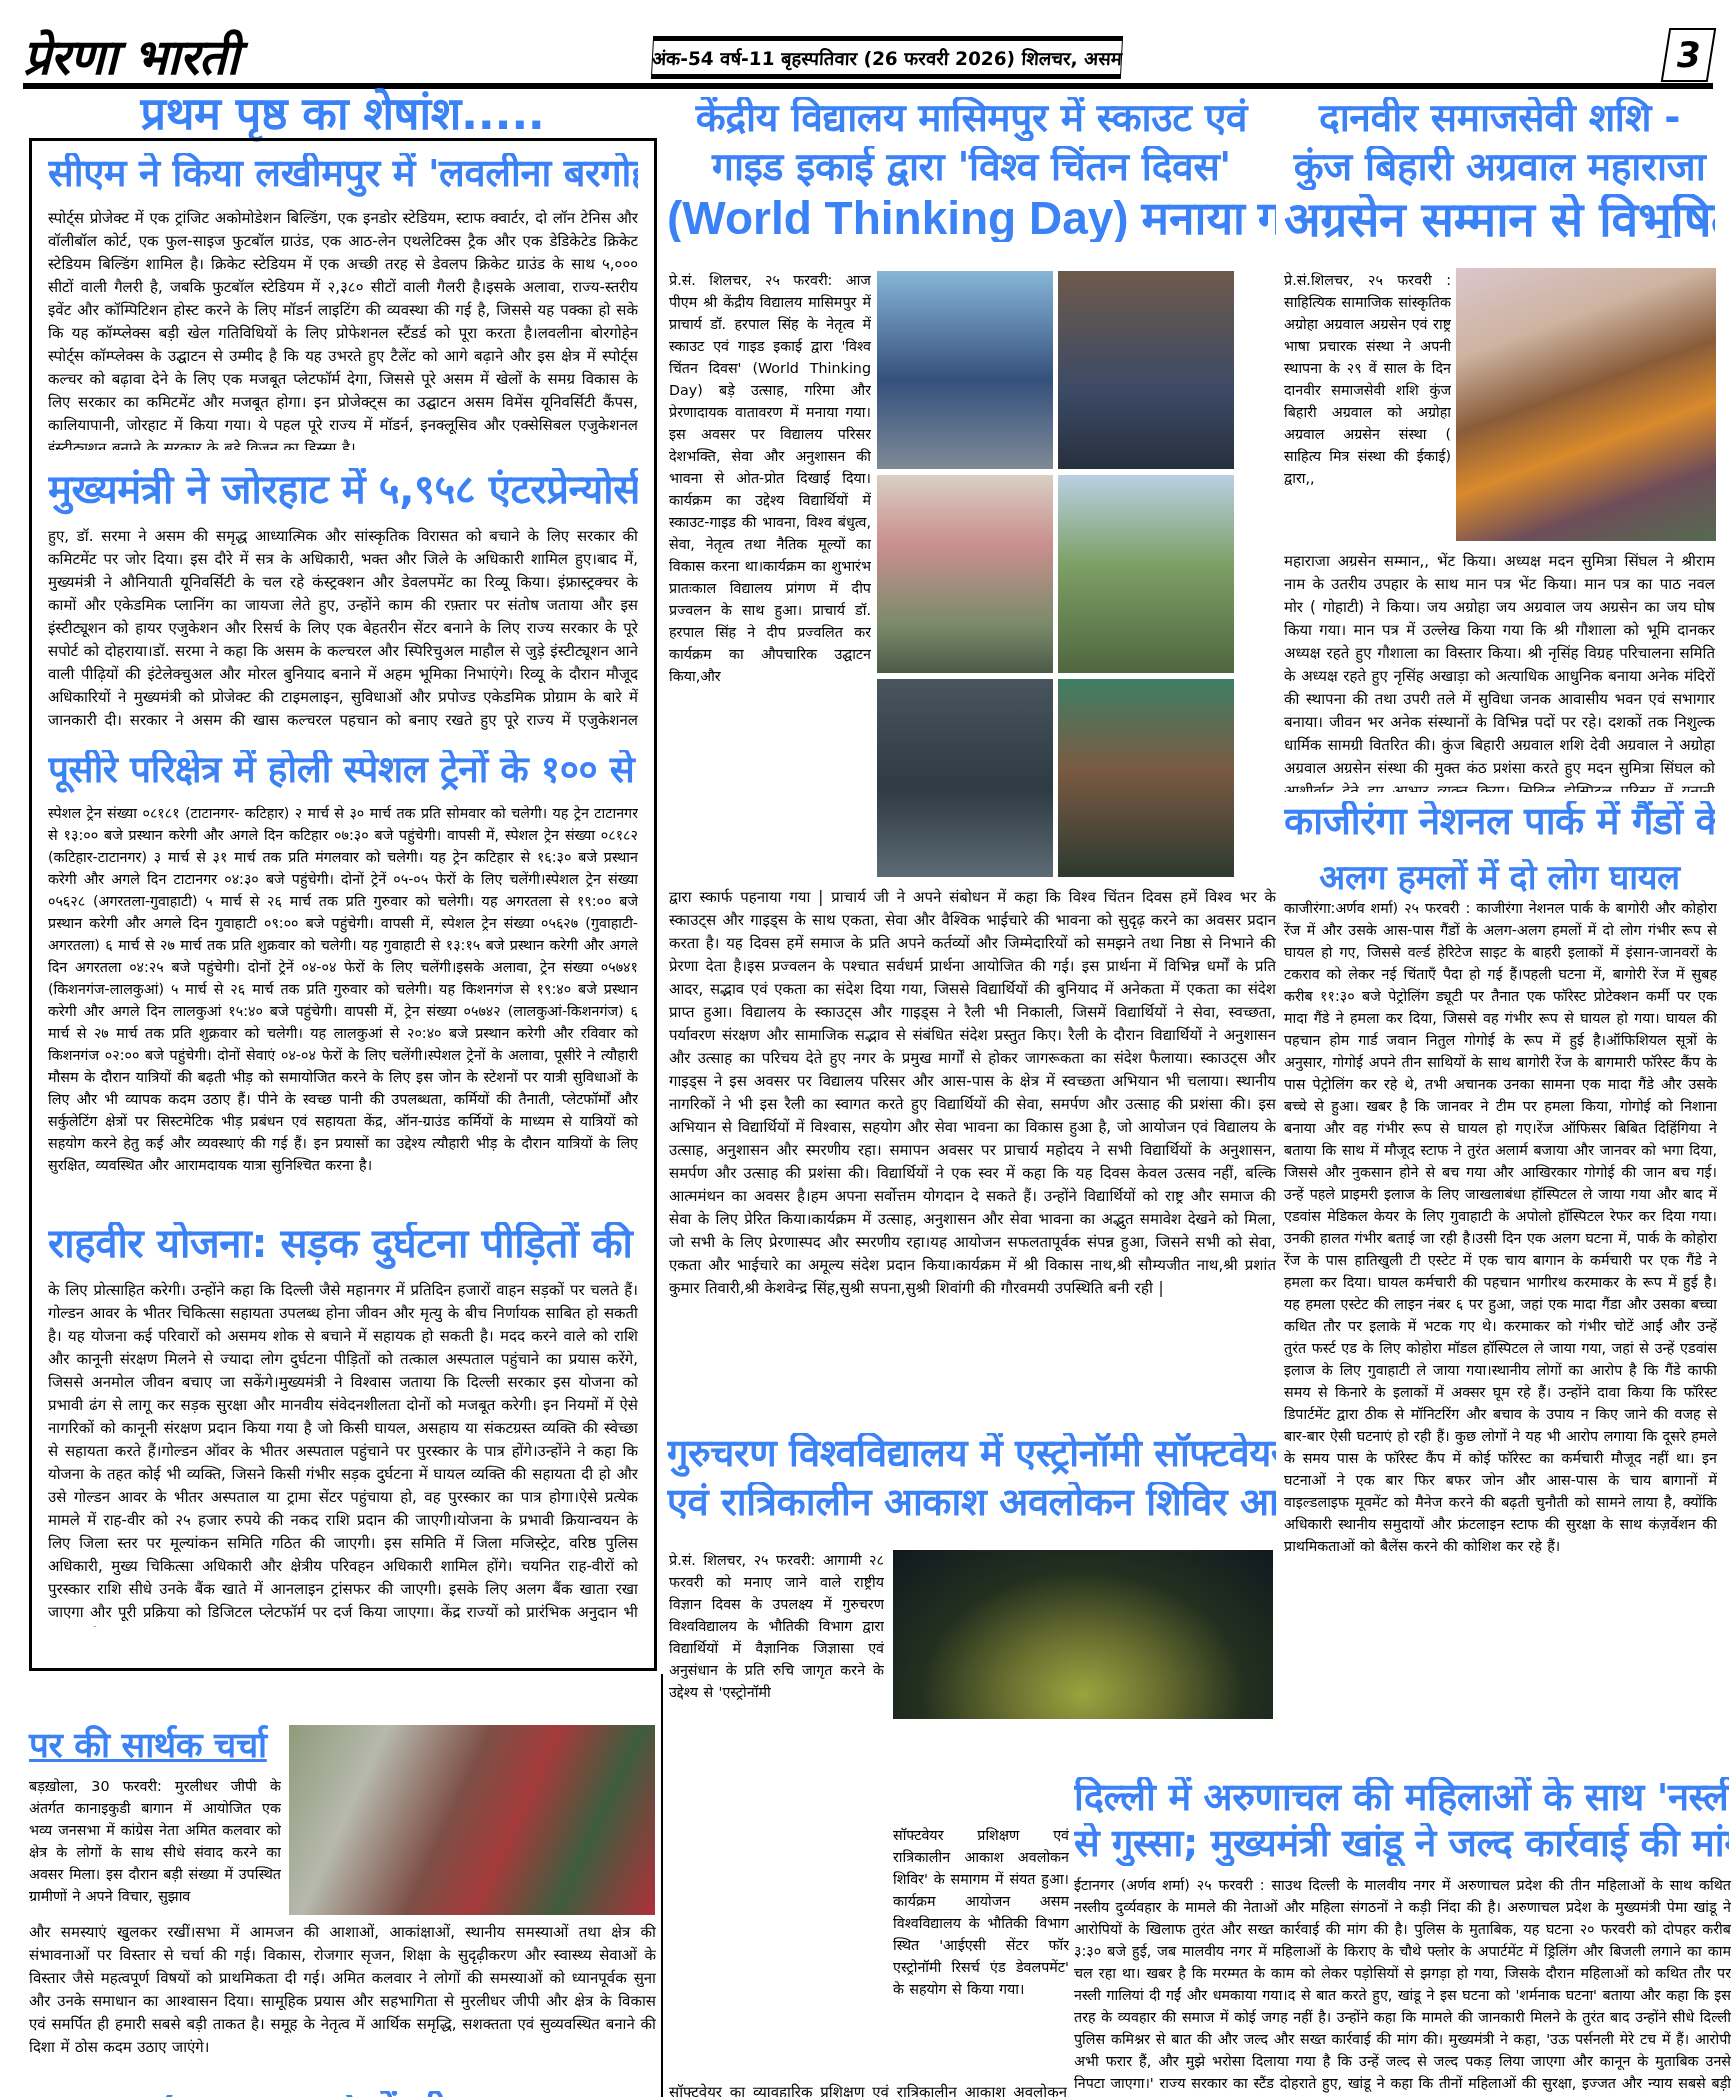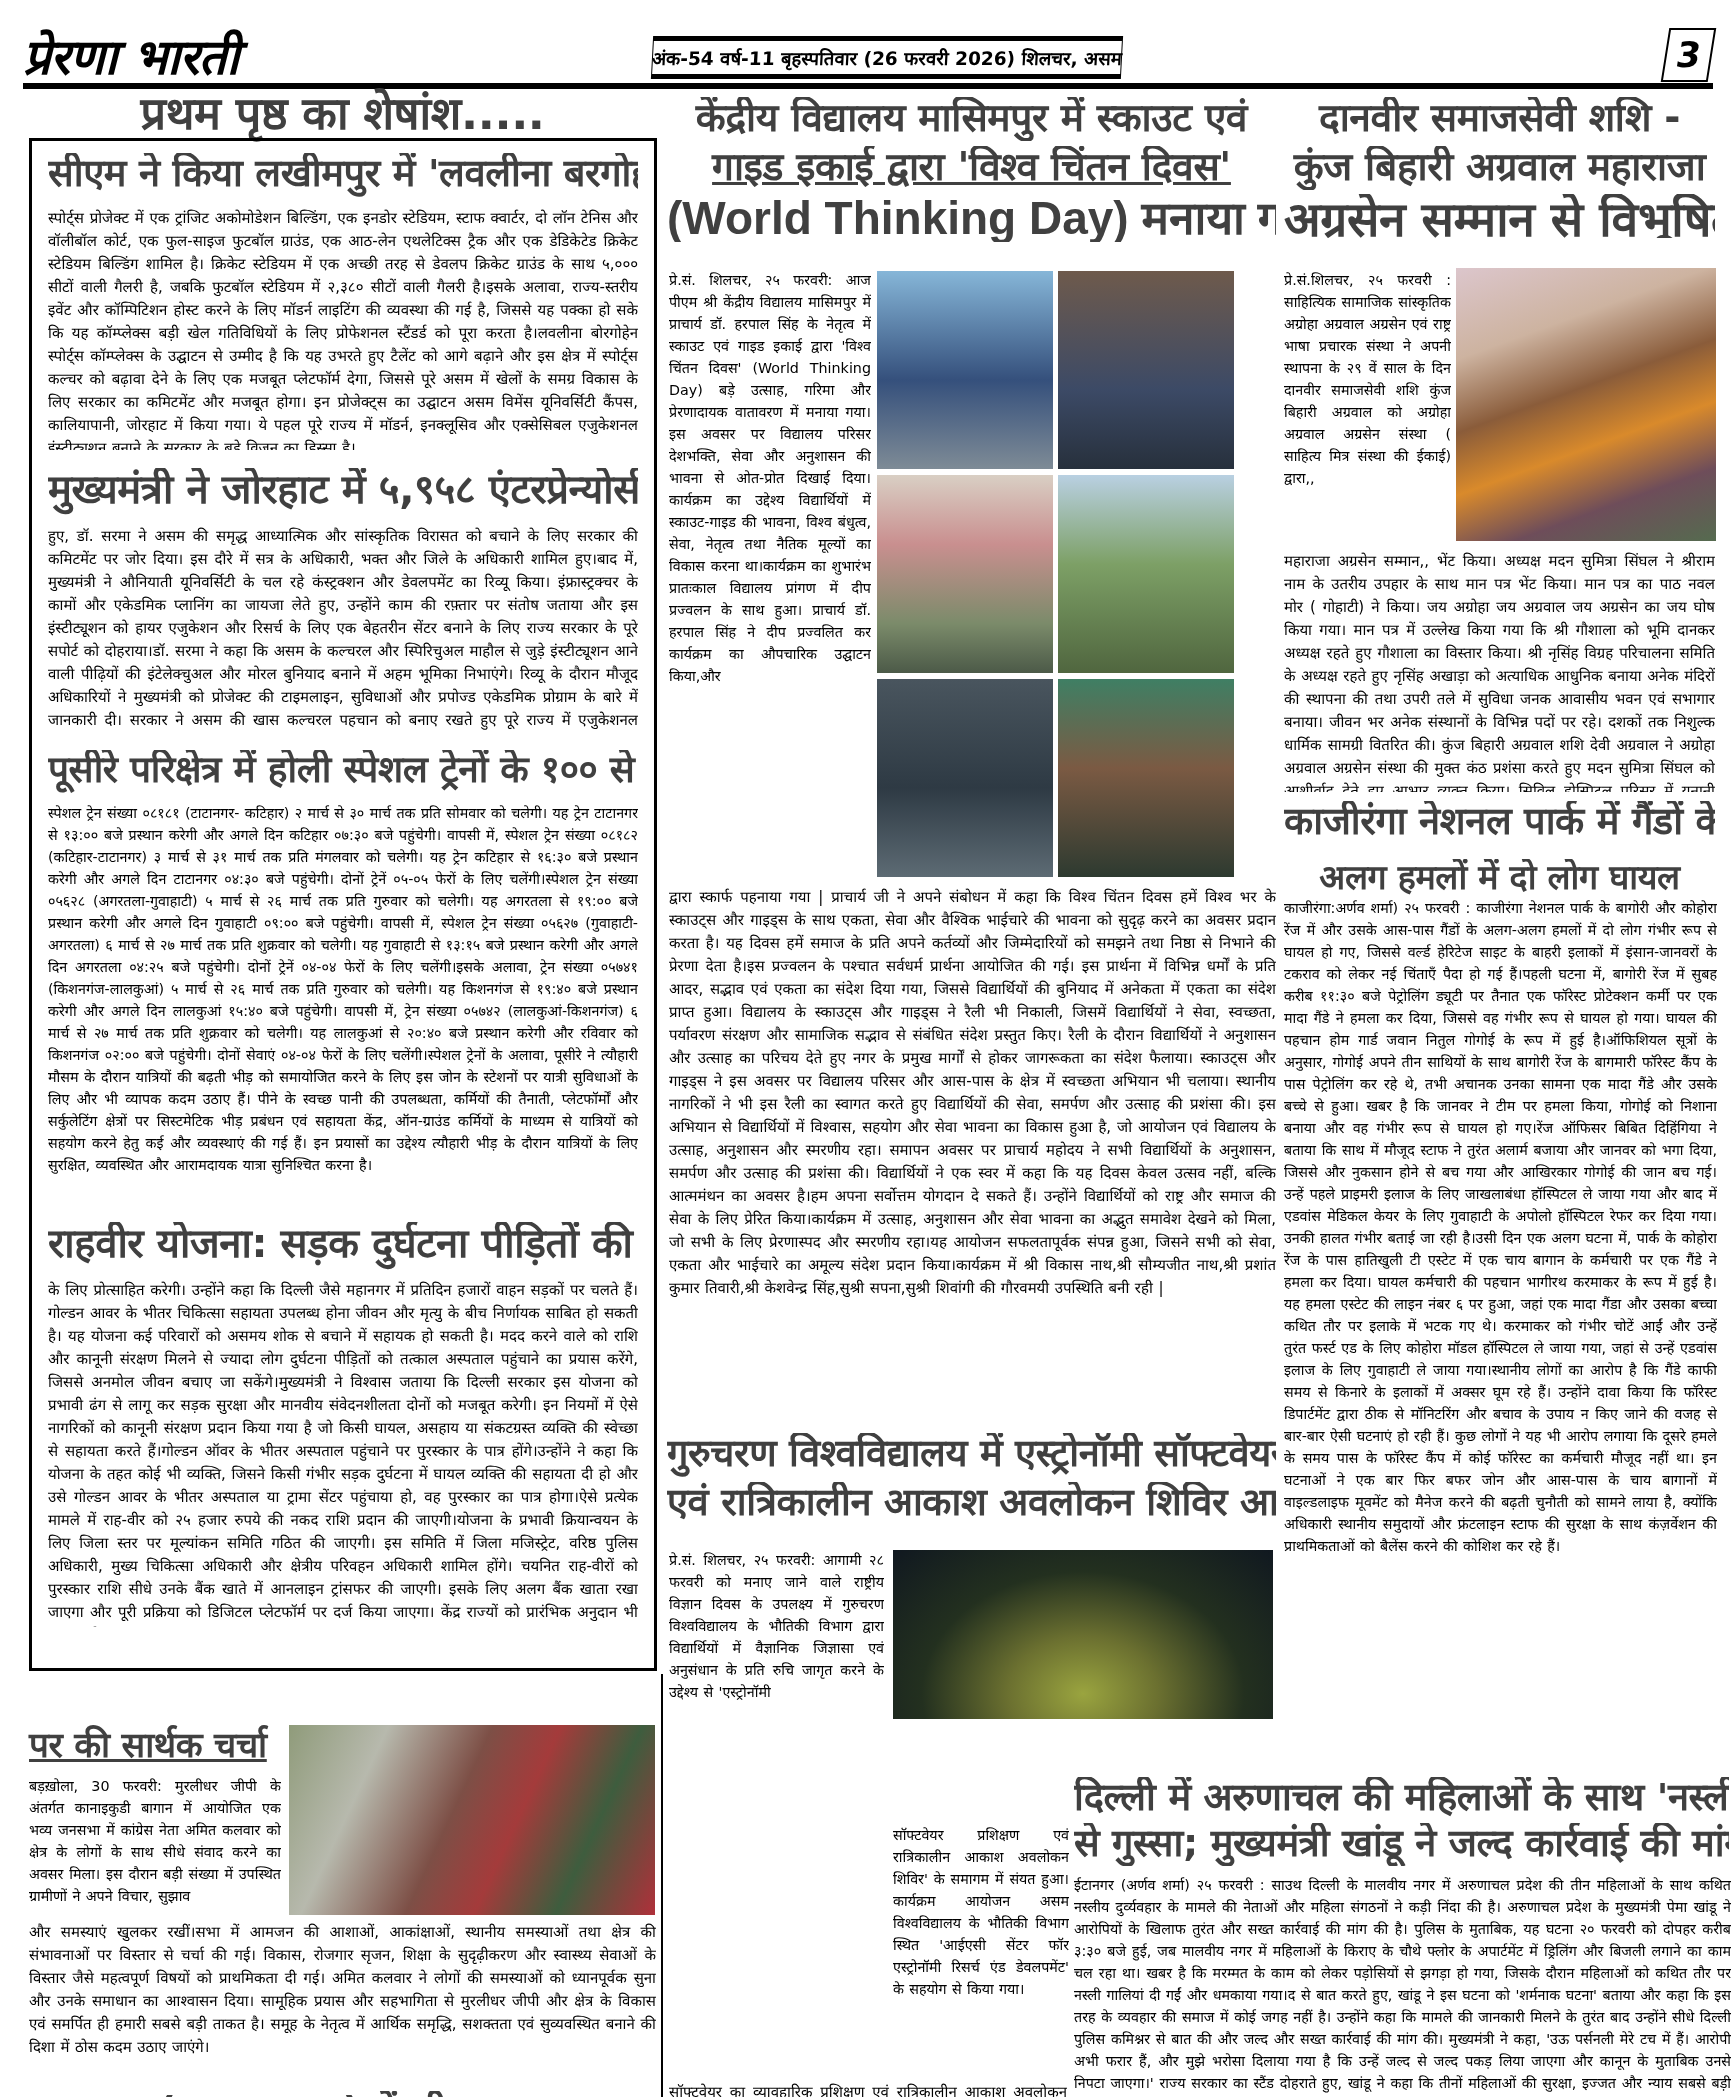--- a/index.html
+++ b/index.html
@@ -3,21 +3,21 @@
 <meta charset="utf-8">
 <style>
   * { margin:0; padding:0; box-sizing:border-box; }
   html,body { background:#e8e8e8; }
   body { font-family:"DejaVu Sans", sans-serif; color:#000; }
   #page {
     position:relative; width:1734px; height:2725px; background:#ffffff;
     overflow:hidden; margin:0 auto;
   }
   .abs { position:absolute; }
-  .hl { font-weight:bold; color:#404040; line-height:1.08; letter-spacing:-0.4px; }
+  .hl { font-weight:bold; color:#3b82f6; line-height:1.08; letter-spacing:-0.4px; }
   .hl-center { text-align:center; }
   .nowrap { white-space:nowrap; overflow:hidden; }
   .bodytxt {
     font-size:15px; line-height:23px; text-align:justify; overflow:hidden;
     word-spacing:0.8px;
   }
   .dateline { font-weight:normal; }
   .rule-h { background:#000; }
   .rule-v { background:#000; width:1.7px; }
   .masthead {
@@ -105,21 +105,21 @@
   <div class="abs photo ph-kanaikudi" style="left:289px; top:1725px; width:366px; height:190px;"></div>
 
   <div class="abs bodytxt" style="left:29px; top:1921px; width:627px; height:150px;">और समस्याएं खुलकर रखीं।सभा में आमजन की आशाओं, आकांक्षाओं, स्थानीय समस्याओं तथा क्षेत्र की संभावनाओं पर विस्तार से चर्चा की गई। विकास, रोजगार सृजन, शिक्षा के सुदृढ़ीकरण और स्वास्थ्य सेवाओं के विस्तार जैसे महत्वपूर्ण विषयों को प्राथमिकता दी गई। अमित कलवार ने लोगों की समस्याओं को ध्यानपूर्वक सुना और उनके समाधान का आश्वासन दिया। सामूहिक प्रयास और सहभागिता से मुरलीधर जीपी और क्षेत्र के विकास एवं समर्पित ही हमारी सबसे बड़ी ताकत है। समूह के नेतृत्व में आर्थिक समृद्धि, सशक्तता एवं सुव्यवस्थित बनाने की दिशा में ठोस कदम उठाए जाएंगे।</div>
 
   <div class="abs hl hl-center nowrap" style="left:29px; top:2091px; width:627px; height:49px; font-size:39px;">कालाइन (काकड़ाखाल)  में भीषण सड़क हादसा</div>
 
   <div class="abs rule-v" style="left:661px; top:1674px; height:638px;"></div>
 
   <div>
     <div class="abs hl hl-center nowrap" style="left:667px; top:97px; width:609px; height:44px; font-size:39px;">केंद्रीय विद्यालय मासिमपुर में स्काउट एवं</div>
-    <div class="abs hl hl-center nowrap" style="left:667px; top:146px; width:609px; height:44px; font-size:39px;text-decoration:underline;">गाइड इकाई द्वारा 'विश्व चिंतन दिवस'</div>
+    <div class="abs hl hl-center nowrap" style="left:667px; top:146px; width:609px; height:44px; font-size:39px;">गाइड इकाई द्वारा 'विश्व चिंतन दिवस'</div>
     <div class="abs hl hl-center nowrap scout-latin" style="left:667px; top:194px; width:609px; height:48px; font-size:46px;">(World Thinking Day) मनाया गया</div>
 
     <div class="abs bodytxt smallbody" style="left:669px; top:269px; width:202px; height:607px;">
       <span class="dateline">प्रे.सं. शिलचर, २५ फरवरी:</span>
       <span> आज पीएम श्री केंद्रीय विद्यालय मासिमपुर में प्राचार्य डॉ. हरपाल सिंह के नेतृत्व में स्काउट एवं गाइड इकाई द्वारा 'विश्व चिंतन दिवस' (World Thinking Day) बड़े उत्साह, गरिमा और प्रेरणादायक वातावरण में मनाया गया।इस अवसर पर विद्यालय परिसर देशभक्ति, सेवा और अनुशासन की भावना से ओत-प्रोत दिखाई दिया।कार्यक्रम का उद्देश्य विद्यार्थियों में स्काउट-गाइड की भावना, विश्व बंधुत्व, सेवा, नेतृत्व तथा नैतिक मूल्यों का विकास करना था।कार्यक्रम का शुभारंभ प्रातःकाल विद्यालय प्रांगण में दीप प्रज्वलन के साथ हुआ। प्राचार्य डॉ. हरपाल सिंह ने दीप प्रज्वलित कर कार्यक्रम का औपचारिक उद्घाटन किया,और</span>
     </div>
 
     <div class="abs collage" style="left:877px; top:271px; width:357px; height:606px;">
       <div class="c1"></div>
       <div class="c2"></div>

